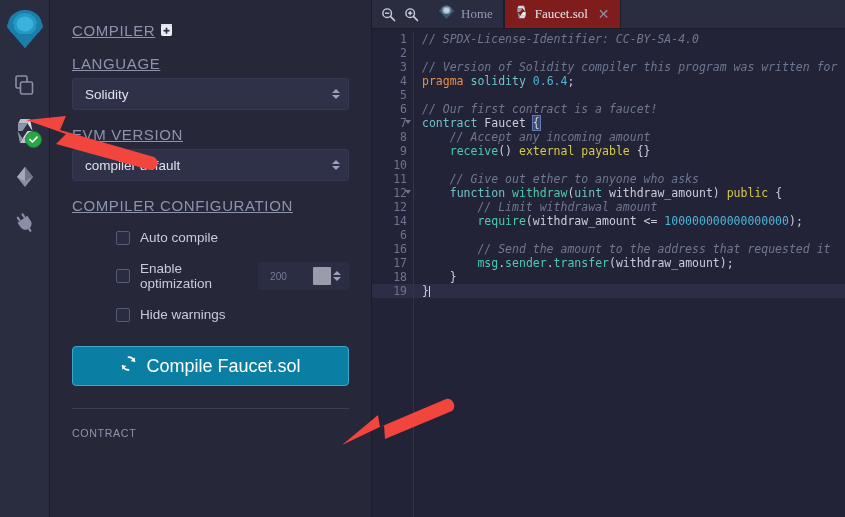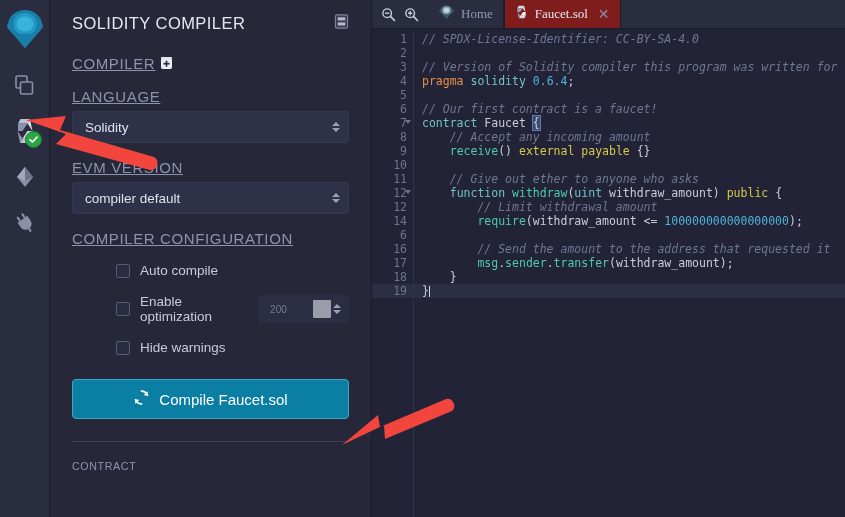--- a/index.html
+++ b/index.html
@@ -145,21 +145,21 @@
   }
 
   .compile-btn {
     margin-top: 24px;
     height: 40px;
     width: 100%;
     background: #0b7ea3;
     border: 1px solid #3ea7c9;
     border-radius: 4px;
     color: #ffffff;
-    font-size: 15px;
+    font-size: 18px;
     display: flex; align-items: center; justify-content: center;
     gap: 9px;
     cursor: pointer;
   }
 
   .divider {
     margin-top: 22px;
     height: 1px;
     background: #3a3e57;
   }
@@ -325,30 +325,20 @@
           <rect x="13.8" y="2.5" width="2.2" height="5" rx="1" fill="#8b8fa6"></rect>
           <path d="M6 7.5 h12 v5.5 a6 6 0 0 1 -12 0 z" fill="#8b8fa6"></path>
           <rect x="10.9" y="18.5" width="2.2" height="4" rx="1" fill="#8b8fa6"></rect>
         </g>
       </svg>
     </div>
   </div>
 
   <div class="panel">
 
-    <div class="panel-head">
-      <div class="panel-title">SOLIDITY COMPILER</div>
-      <span class="panel-doc-icon">
-        <svg width="15" height="15" viewBox="0 0 16 16">
-          <rect x="1.5" y="1" width="13" height="14" rx="1.5" fill="#3d4057" stroke="#8b8fa6" stroke-width="1.2"></rect>
-          <rect x="4" y="3.6" width="8" height="3.2" fill="#c9ccdc"></rect>
-          <rect x="4" y="9" width="8" height="3.2" fill="#c9ccdc"></rect>
-        </svg>
-      </span>
-    </div>
 
     <div class="panel-inner">
 
       <div class="field-label">
         <span>COMPILER</span>
         <span>
           <svg width="11" height="12" viewBox="0 0 12 13">
             <rect x="0.5" y="1.5" width="11" height="11" rx="1" fill="#e8eaf2" stroke="#ffffff" stroke-width="1"></rect>
             <rect x="0" y="0" width="12" height="1.6" fill="#e8eaf2"></rect>
             <rect x="5.1" y="4" width="1.8" height="6.5" fill="#2a2d42"></rect>

